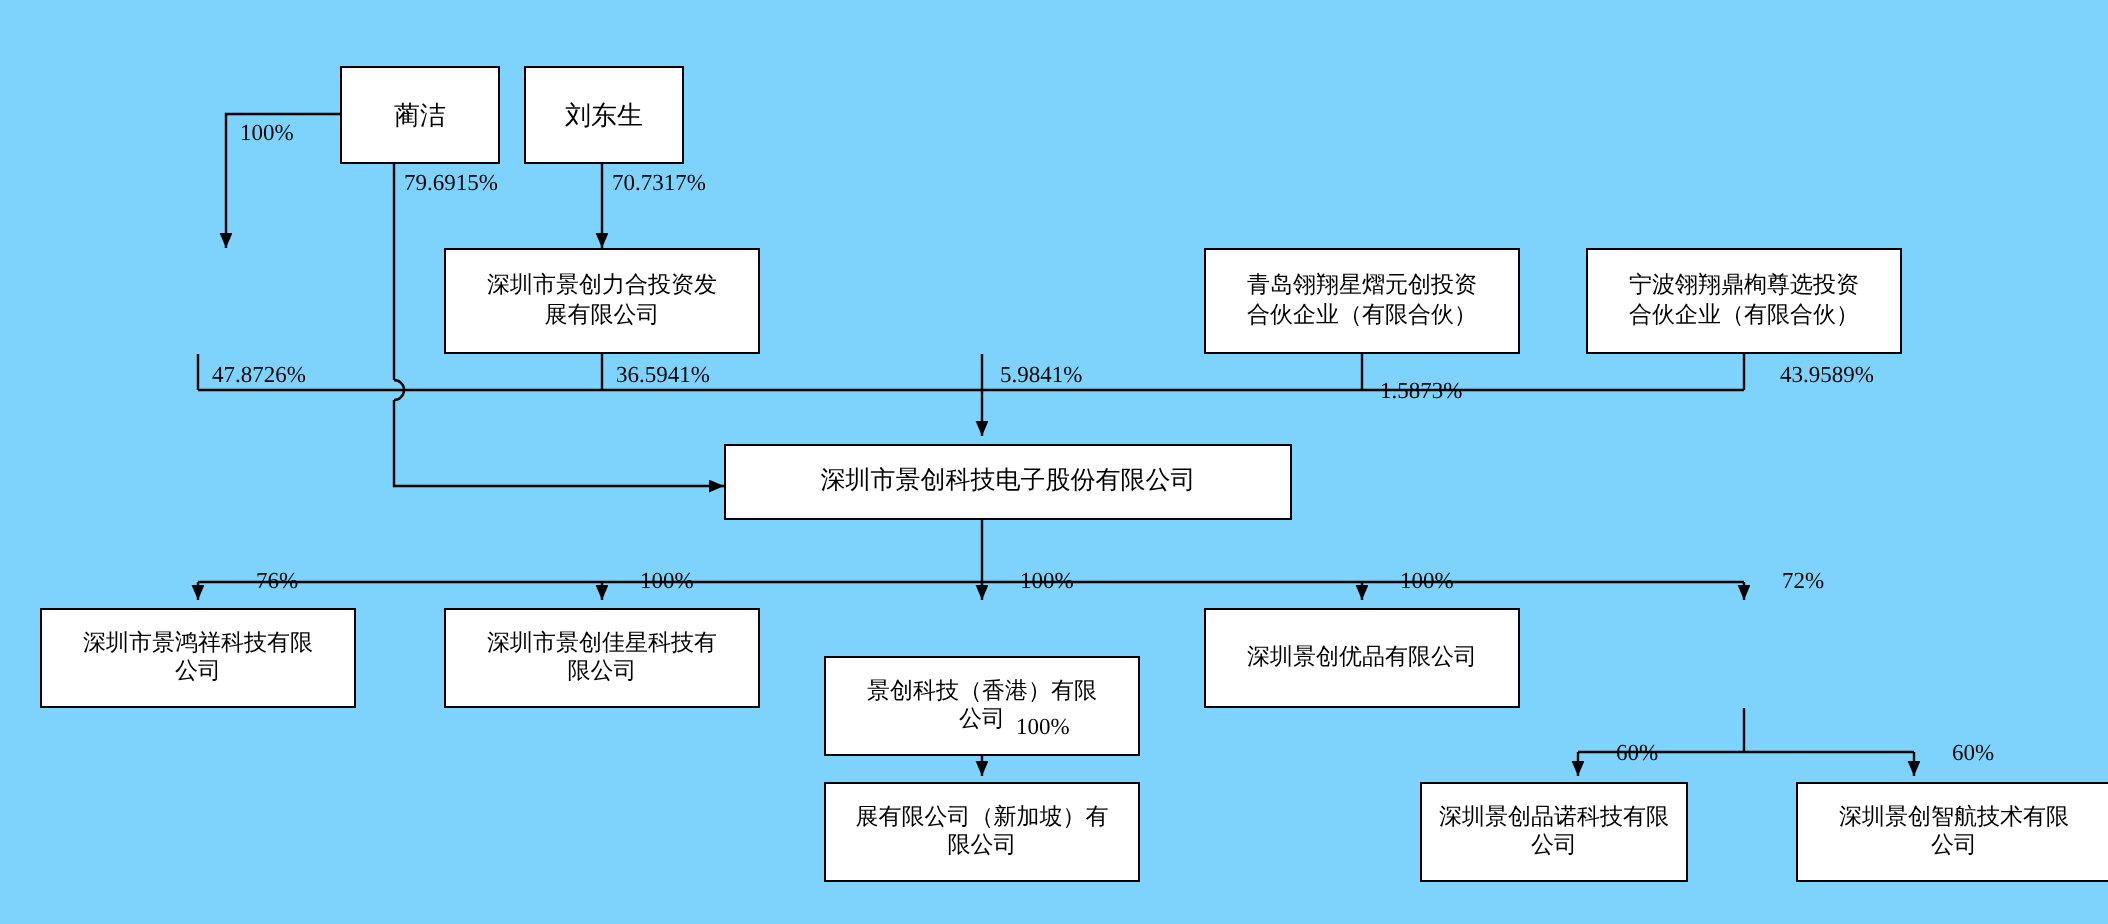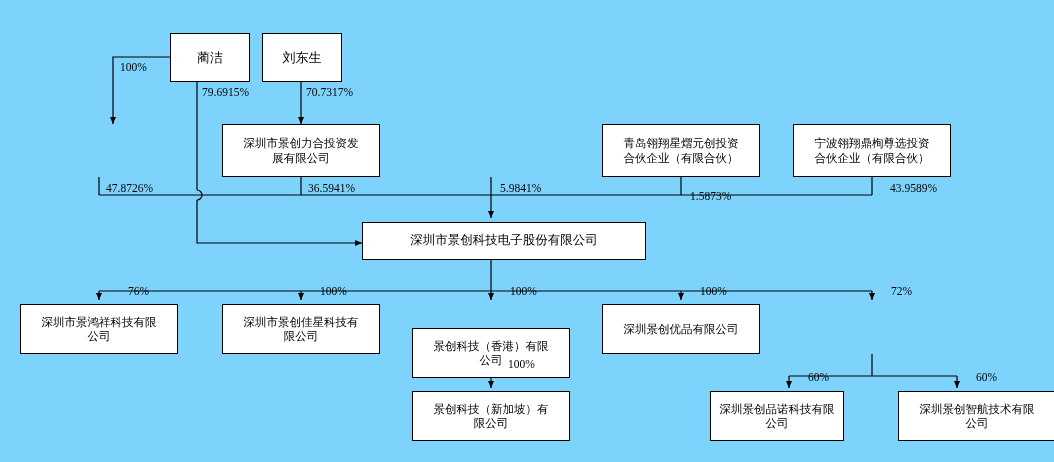--- a/index.html
+++ b/index.html
@@ -149,21 +149,21 @@
     <span class="node-label">景创科技（香港）有限
 公司</span>
   </div>
 
   <div class="node" style="left:602px; top:304px; width:158px; height:50px;">
     <span class="node-label">深圳景创优品有限公司</span>
   </div>
 
 
   <div class="node" style="left:412px; top:391px; width:158px; height:50px;">
-    <span class="node-label">景创科技（新加坡）有
+    <span class="node-label">展有限公司（新加坡）有
 限公司</span>
   </div>
 
   <div class="node" style="left:710px; top:391px; width:134px; height:50px;">
     <span class="node-label">深圳景创品诺科技有限
 公司</span>
   </div>
 
   <div class="node" style="left:898px; top:391px; width:158px; height:50px;">
     <span class="node-label">深圳景创智航技术有限

